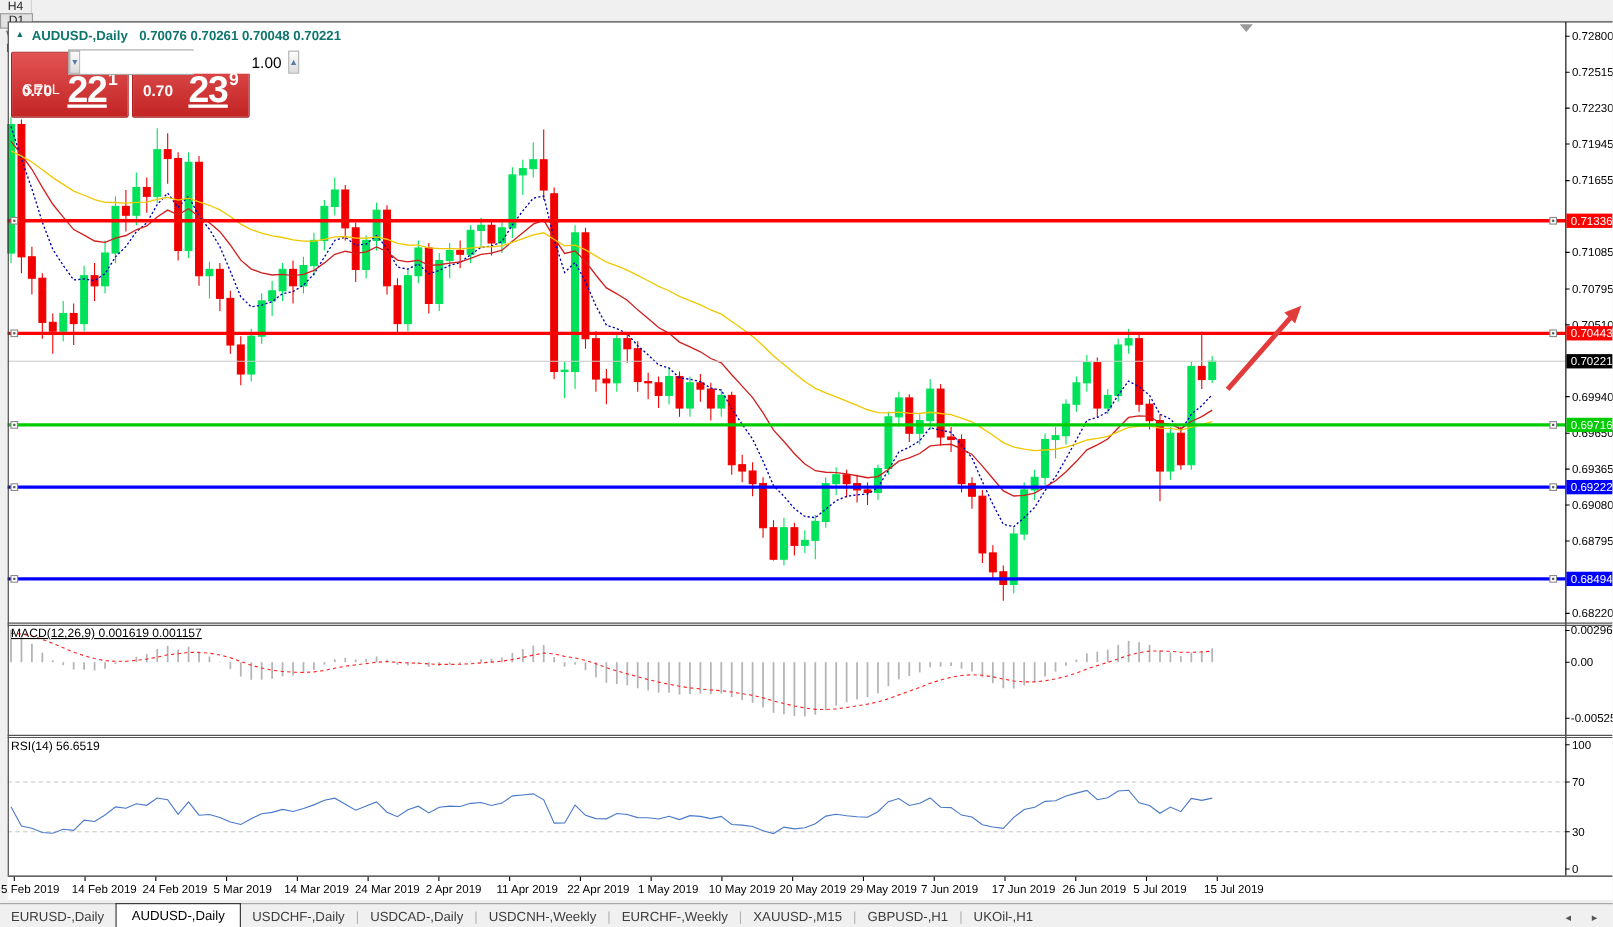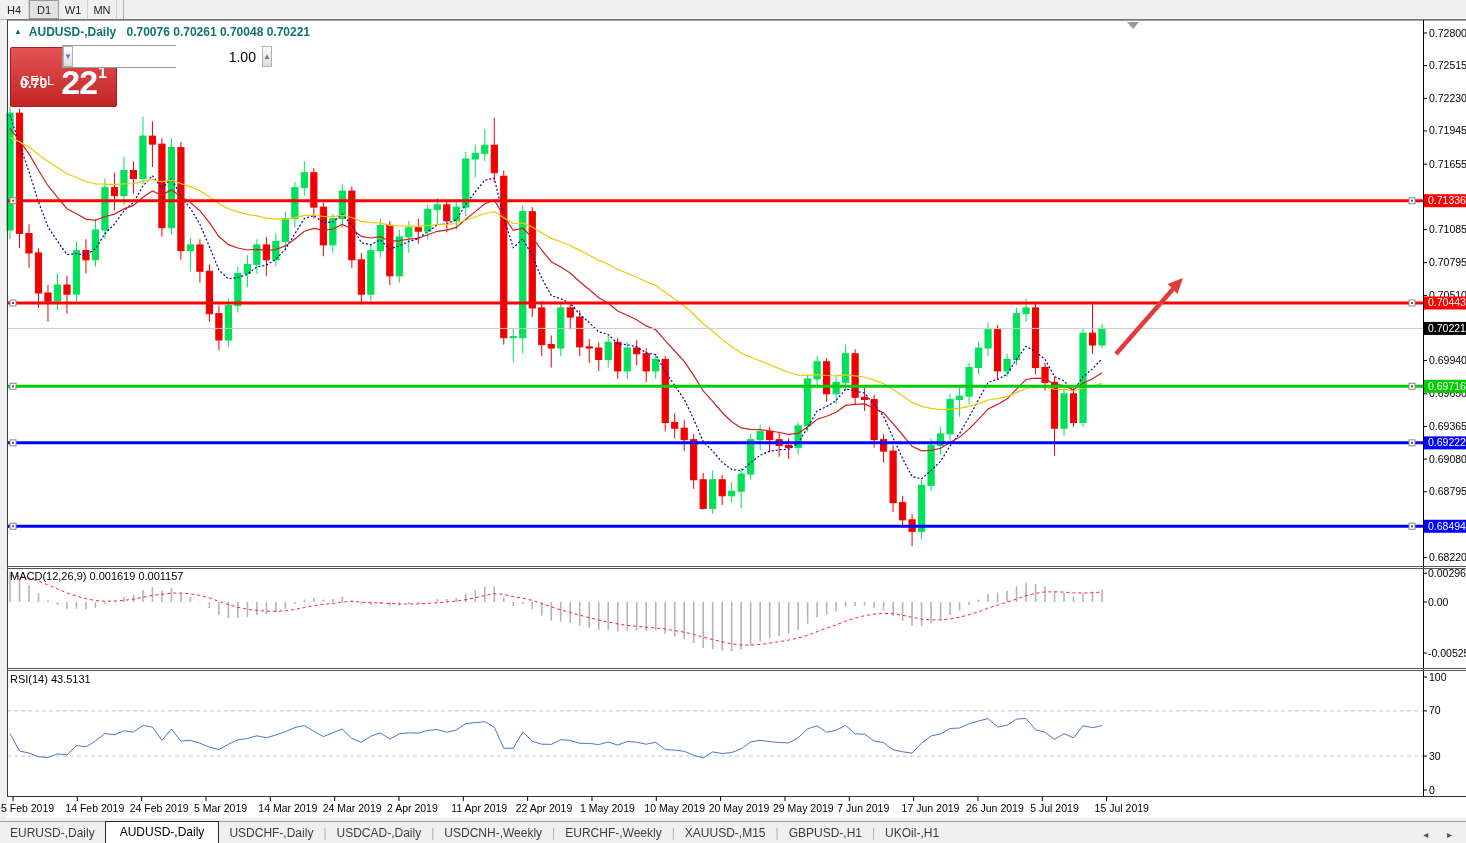--- a/index.html
+++ b/index.html
@@ -1,51 +1,51 @@
 <!DOCTYPE html>
 <html><head>
 <meta charset="utf-8">
 <style>
   html,body{margin:0;padding:0;width:1466px;height:843px;overflow:hidden;background:#f0f0f0;
     font-family:"Liberation Sans",sans-serif;-webkit-font-smoothing:antialiased;}
   #stage{position:absolute;left:0;top:0;width:1466px;height:843px;}
   
   #tf-bar{position:absolute;left:0;top:0;width:1466px;height:19px;background:#f0f0f0;
-    border-bottom:1px solid #b8b8b8;display:flex;align-items:stretch;}
+    border-bottom:1px solid #b8b8b8;display:flex;align-items:stretch;flex-direction:column;}
   .tf-btn{width:28px;font-size:11px;color:#222;display:flex;align-items:center;justify-content:center;
     border-right:1px solid #d0d0d0;cursor:pointer;}
   .tf-btn.active{background:#e2e2e2;border:1px solid #9a9a9a;border-right:1px solid #9a9a9a;text-align:right;}
   .tf-spacer{width:6px;border-right:1px solid #b0b0b0;}
   
   #chart-bg{position:absolute;left:7px;top:20px;width:1459px;height:798px;background:#ffffff;}
   
   #symbol-line{position:absolute;left:14px;top:25px;font-size:12px;font-weight:bold;color:#0f766e;z-index:30;}
   #symbol-line .tri{font-size:8px;vertical-align:2px;margin-right:4px;}
   
   #trade-panel{position:absolute;left:10px;top:45px;width:216px;height:60px;z-index:30;}
   .price-box{position:absolute;top:2px;width:105px;height:58px;background:linear-gradient(#e25353,#c32424);
     border:1px solid #a81d1d;border-radius:2px;color:#fff;}
   #sell-box{left:0;}
   #buy-box{left:110px;}
   .side-label{position:absolute;top:3px;font-size:13px;color:#fff;letter-spacing:.5px;}
   #sell-box .side-label{left:10px;margin-top:22px;}
   #buy-box .side-label{right:10px;}
   .big-price{position:absolute;bottom:4px;width:100%;text-align:center;white-space:nowrap;}
   .big-price .pfx{font-size:14px;font-weight:bold;vertical-align:6px;margin-right:14px;}
-  .big-price .big{font-size:34px;font-weight:bold;letter-spacing:-1px;}
+  .big-price .big{font-size:34px;font-weight:bold;letter-spacing:-1px;text-decoration:underline;}
   .big-price .sup{font-size:16px;font-weight:bold;vertical-align:16px;margin-left:1px;}
   #vol-ctl{position:absolute;left:52px;top:0;width:112px;height:21px;background:#f0f0f0;
     border:1px solid #9a9a9a;display:flex;z-index:31;}
   .spin-btn{width:17px;background:linear-gradient(#fdfdfd,#dcdcdc);border:1px solid #b0b0b0;
     font-size:8px;color:#5a7ba6;display:flex;align-items:center;justify-content:center;cursor:pointer;}
   #vol-input{flex:1;border:none;outline:none;background:#fff;font-size:14px;text-align:right;
     padding-right:6px;font-family:"Liberation Sans",sans-serif;color:#000;}
   
   .ind-label{position:absolute;font-size:11px;color:#000;z-index:25;}
-  #macd-label{left:10px;top:570px;}
+  #macd-label{left:10px;top:570px;text-decoration:underline;}
   #rsi-label{left:10px;top:673px;}
   
   #overlay{position:absolute;left:0;top:0;z-index:10;}
   
   #tab-bar{position:absolute;left:0;top:821px;width:1466px;height:22px;background:#f0f0f0;
     border-top:1px solid #a0a0a0;display:flex;align-items:flex-end;font-size:12px;color:#3c3c3c;}
   .tab{padding:3px 10px 4px 10px;cursor:pointer;white-space:nowrap;}
   .tab.active{background:#ffffff;border:1px solid #2b2b2b;border-bottom:none;color:#000;
     padding:3px 14px 5px 14px;margin-top:0;}
   .tab-sep{color:#b0b0b0;padding:0 0 4px 0;}
@@ -72,29 +72,35 @@
     <span style="margin-left:7px;">0.70076 0.70261 0.70048 0.70221</span>
   </div>
 
   <div id="trade-panel">
     <div class="price-box" id="sell-box">
       <span class="side-label">SELL</span>
       <div class="big-price">
         <span class="pfx">0.70</span><span class="big">22</span><span class="sup">1</span>
       </div>
     </div>
+    <div class="price-box" id="buy-box">
+      <span class="side-label">BUY</span>
+      <div class="big-price">
+        <span class="pfx">0.70</span><span class="big">23</span><span class="sup">9</span>
+      </div>
+    </div>
     <div id="vol-ctl">
       <div class="spin-btn">▼</div>
       <input id="vol-input" value="1.00" style="">
       <div class="spin-btn">▲</div>
     </div>
   </div>
 
   <div class="ind-label" id="macd-label">MACD(12,26,9) 0.001619 0.001157</div>
-  <div class="ind-label" id="rsi-label">RSI(14) 43.5131</div>
+  <div class="ind-label" id="rsi-label">RSI(14) 56.6519</div>
 
   <svg id="overlay" width="1466" height="843">
       <g>
         <line x1="10" y1="106.31199999999956" x2="10" y2="239.1900000000002" stroke="#00e15a" stroke-width="1"></line>
         <rect x="6.9" y="113.18500000000007" width="6.2" height="116.84099999999985" fill="#00e15a" stroke="#00e15a"></rect>
         <line x1="19.4957" y1="108.6029999999993" x2="19.4957" y2="248.35399999999916" stroke="#f00000" stroke-width="1"></line>
         <rect x="16.395699999999998" y="113.18500000000007" width="6.2" height="120.27749999999948" fill="#f00000" stroke="#f00000"></rect>
         <line x1="28.9914" y1="224.29849999999928" x2="28.9914" y2="267.82749999999953" stroke="#f00000" stroke-width="1"></line>
         <rect x="25.891399999999997" y="233.46249999999955" width="6.2" height="19.4735000000004" fill="#f00000" stroke="#f00000"></rect>
         <line x1="38.4871" y1="248.35399999999916" x2="38.4871" y2="307.92000000000024" stroke="#f00000" stroke-width="1"></line>

